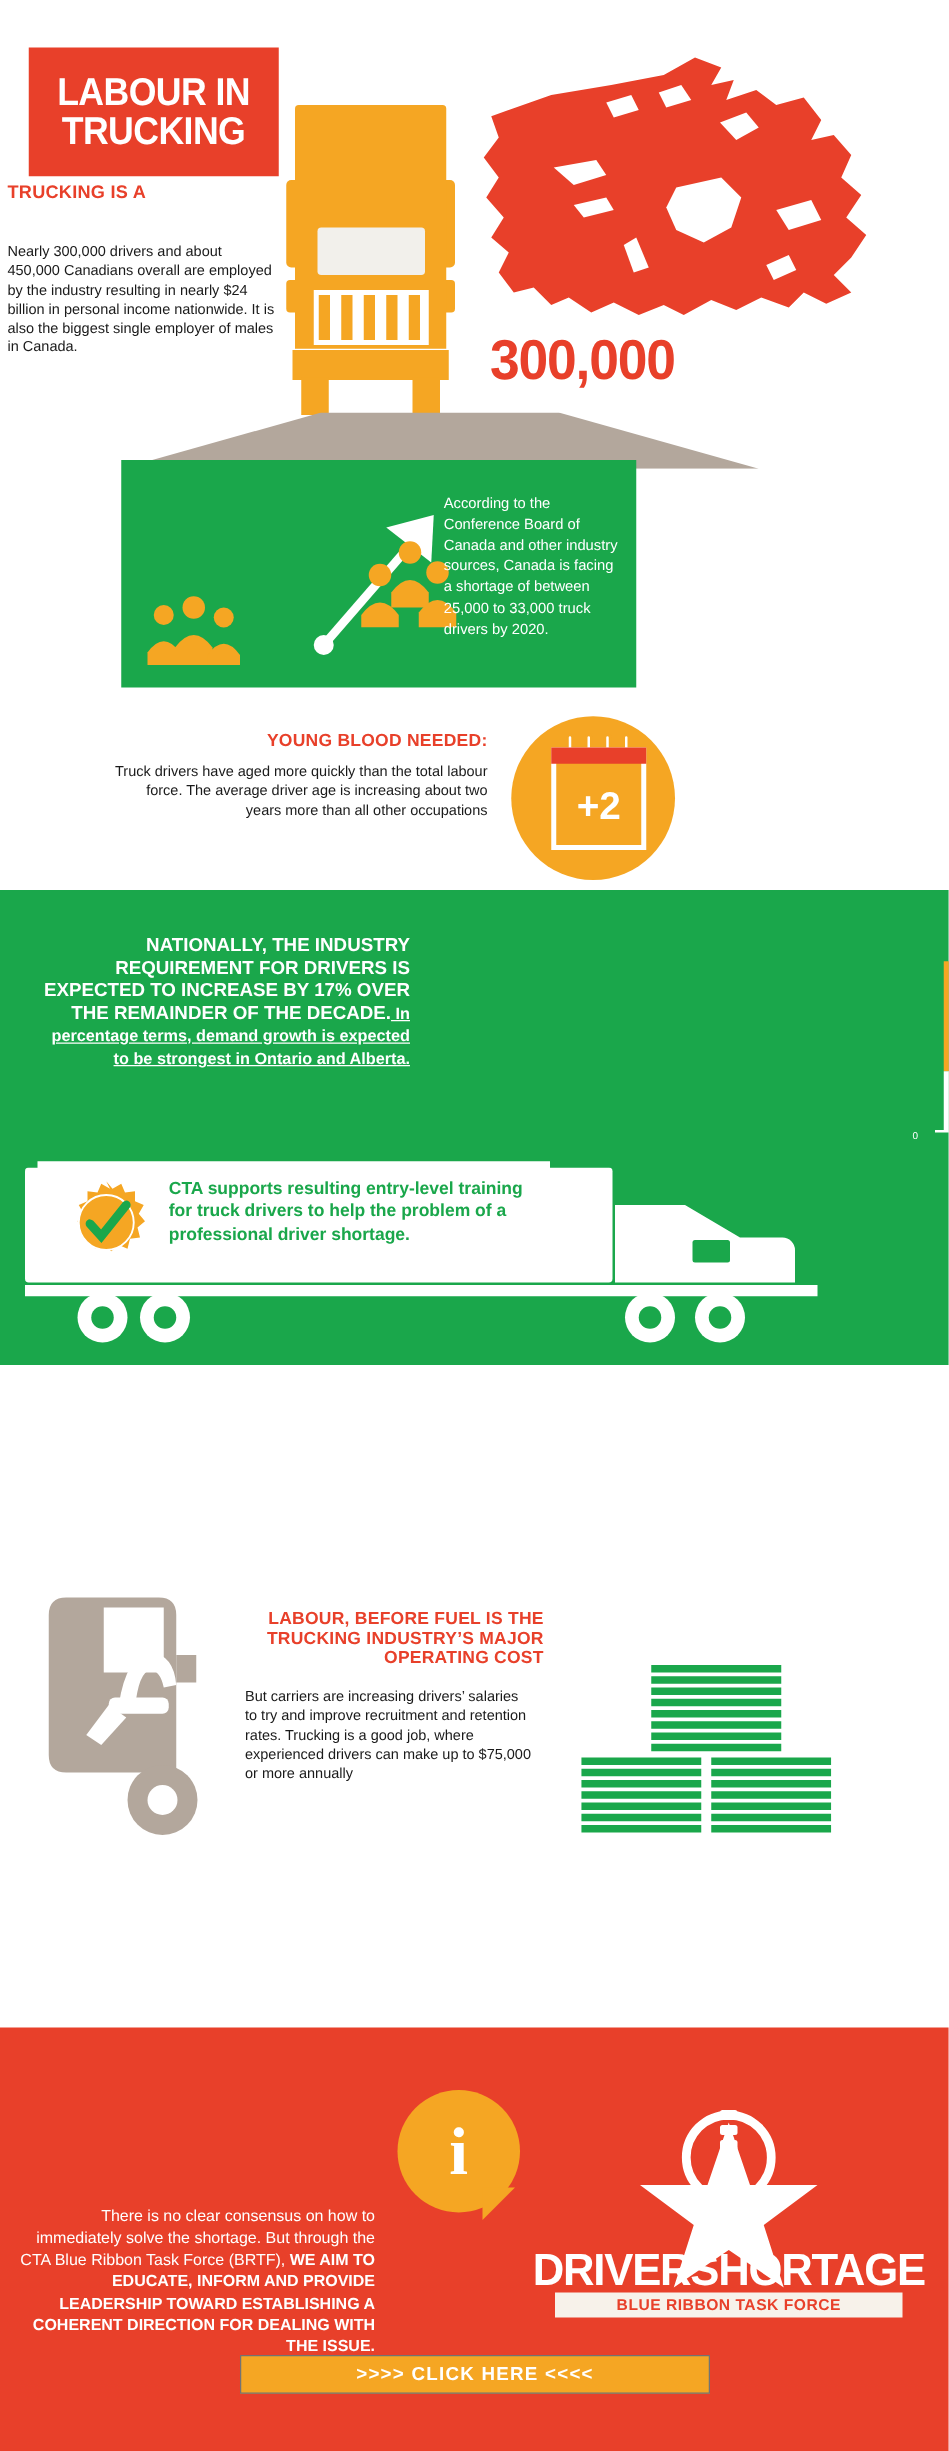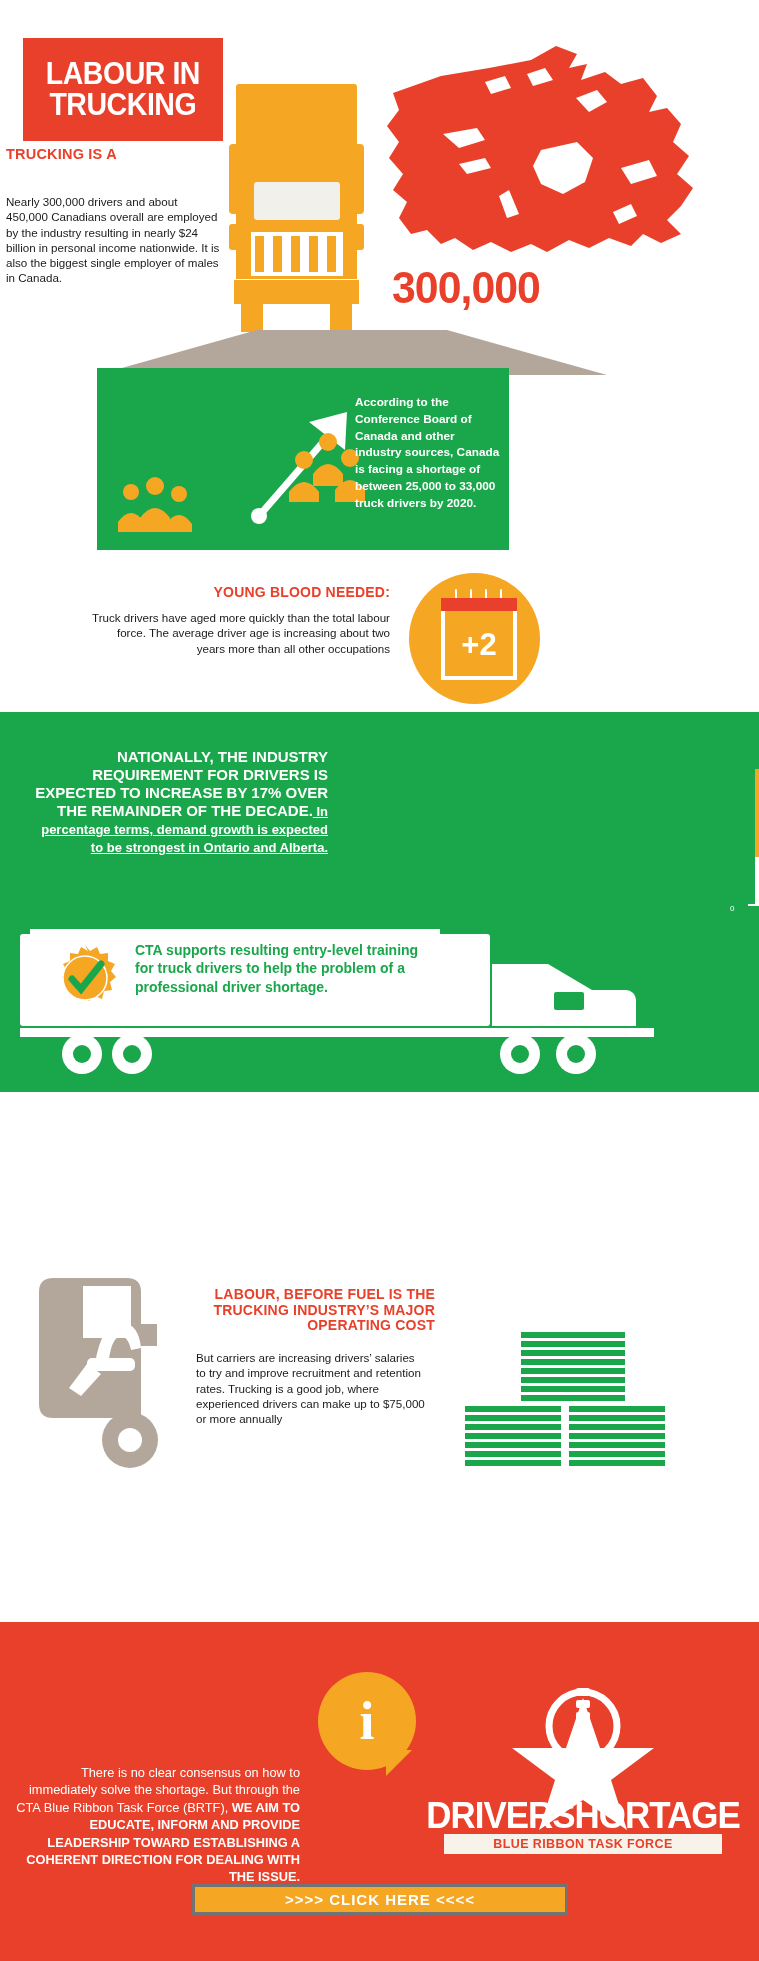--- a/index.html
+++ b/index.html
@@ -70,21 +70,21 @@
   .green-box {
     position:absolute; left:97px; top:368px; width:412px; height:182px;
     background:#1aa74b;
   }
   .gb-head {
     position:absolute; left:25px; top:28px; width:175px;
     color:#fff; font-weight:bold; font-size:15px; line-height:1.18;
   }
   .gb-right {
     position:absolute; left:258px; top:26px; width:145px;
-    color:#fff; font-weight:bold; font-size:11.8px; line-height:1.42;
+    color:#fff; font-weight:normal; font-size:11.8px; line-height:1.42;
   }
   .gb-arrow { position:absolute; left:150px; top:36px; width:110px; height:125px; }
   .people { position:absolute; }
 
   
   .yb-head {
     position:absolute; left:160px; top:585px; width:230px;
     text-align:right; font-size:14px;
   }
   .yb-para {
@@ -168,21 +168,21 @@
   .ds-logo { position:absolute; left:418px; top:48px; width:330px; height:210px; }
   .ds-word { position:absolute; left:418px; top:173px; width:330px;
              color:#fff; font-weight:bold; font-size:36px; text-align:center;
              letter-spacing:-1px; transform:scaleX(.97); }
   .ds-ribbon { position:absolute; left:444px; top:212px; width:278px; height:20px;
                background:#f7f2ea; display:flex; align-items:center; justify-content:center;}
   .ds-ribbon span { color:#e8402a; font-weight:bold; font-size:12.5px; letter-spacing:.4px;}
 
   .click-btn {
     position:absolute; left:192px; top:1884px; width:376px; height:31px;
-    background:#f5a623; border:3px solid #737373;
+    background:#f5a623; border:1px solid #737373;
     display:flex; align-items:center; justify-content:center;
   }
   .click-btn span { color:#fff; font-weight:bold; font-size:15px; letter-spacing:1px; }
 
   .footer {
     position:absolute; left:0; top:1932px; width:759px; height:29px;
     background:#f5a623; display:flex; align-items:center; justify-content:flex-end;margin-top:48px;
   }
   .footer span { color:#fff; font-size:12px; letter-spacing:.2px; padding-right:10px; }
 </style>

